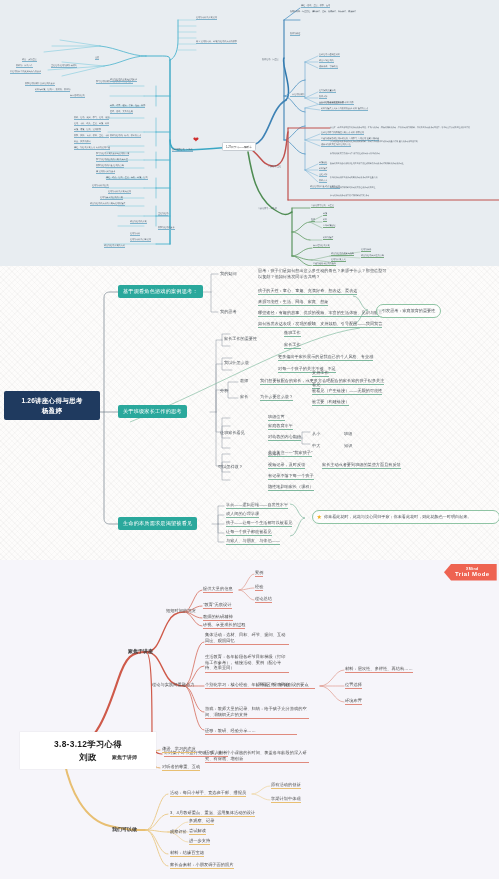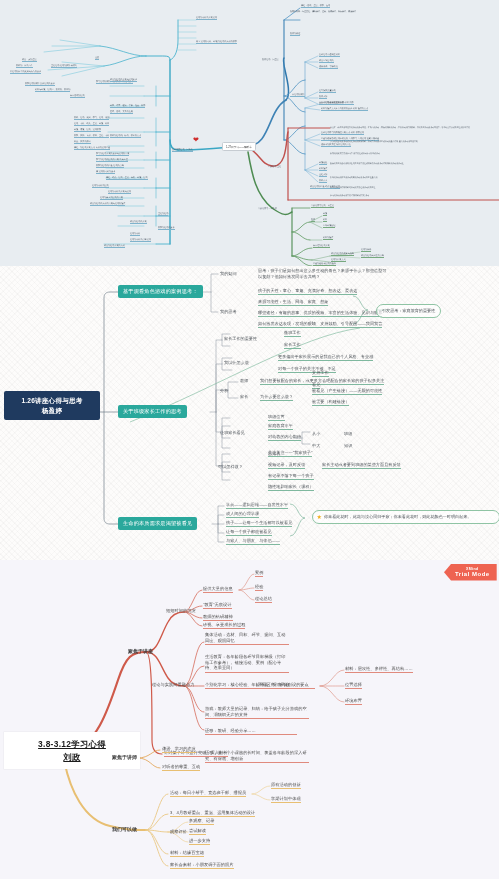--- a/index.html
+++ b/index.html
@@ -372,21 +372,21 @@
           <path d="M146,270 C156,270 158,234 168,234 M146,270 C156,270 158,254 168,254
                    M146,270 C156,270 158,272 168,272 M146,270 C156,270 158,294 168,294
                    M146,270 C156,270 158,306 168,306" stroke="#eac886" stroke-width=".9"></path>
           <path d="M252,234 C260,234 262,226 270,226 M252,234 C260,234 262,240 270,240" stroke="#eed399" stroke-width=".7"></path>
           <path d="M168,272 C178,272 180,262 188,262 M168,272 C178,272 180,272 188,272
                    M168,272 C178,272 180,282 188,282" stroke="#eed399" stroke-width=".7"></path>
         </g>
       </svg>
     </div>
 
-    <div class="s3root" style="left:4px;top:172px;width:120px;text-decoration:underline;">
+    <div class="s3root" style="left:20px;top:172px;width:120px;">
       <div>3.8-3.12学习心得</div>
       <div>刘政</div>
     </div>
 
     <div class="s3lbl" style="left:128px;top:88px;">聚焦于讲座</div>
     <div class="s3lbl" style="left:112px;top:194px;">聚焦于讲师</div>
     <div class="s3lbl" style="left:112px;top:266px;">我们可以做</div>
 
     <div class="s3t" style="left:166px;top:48px;">短短时间的沉淀</div>
     <div class="s3t ur" style="left:203px;top:26px;">提供大量的信息</div>

